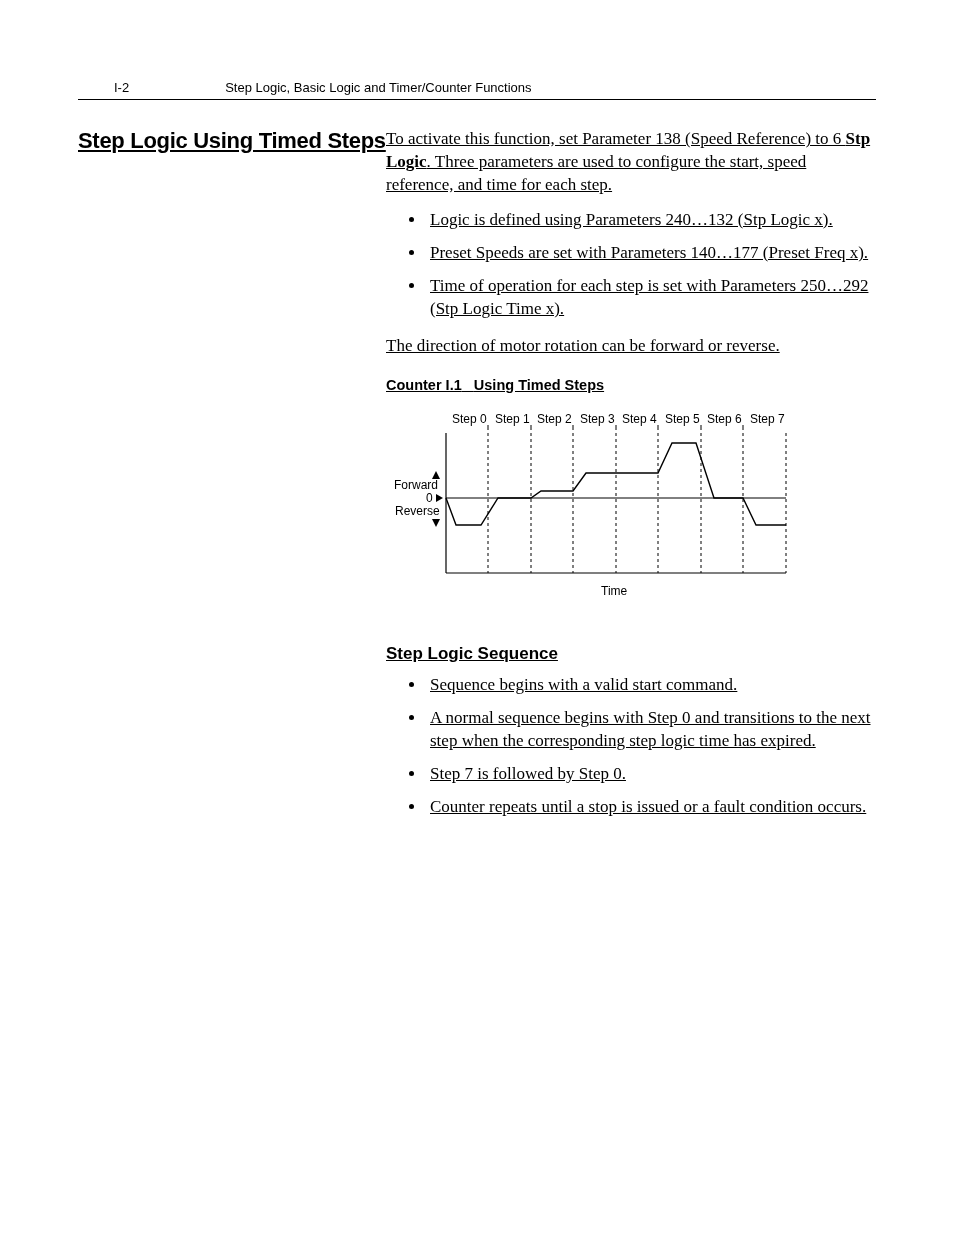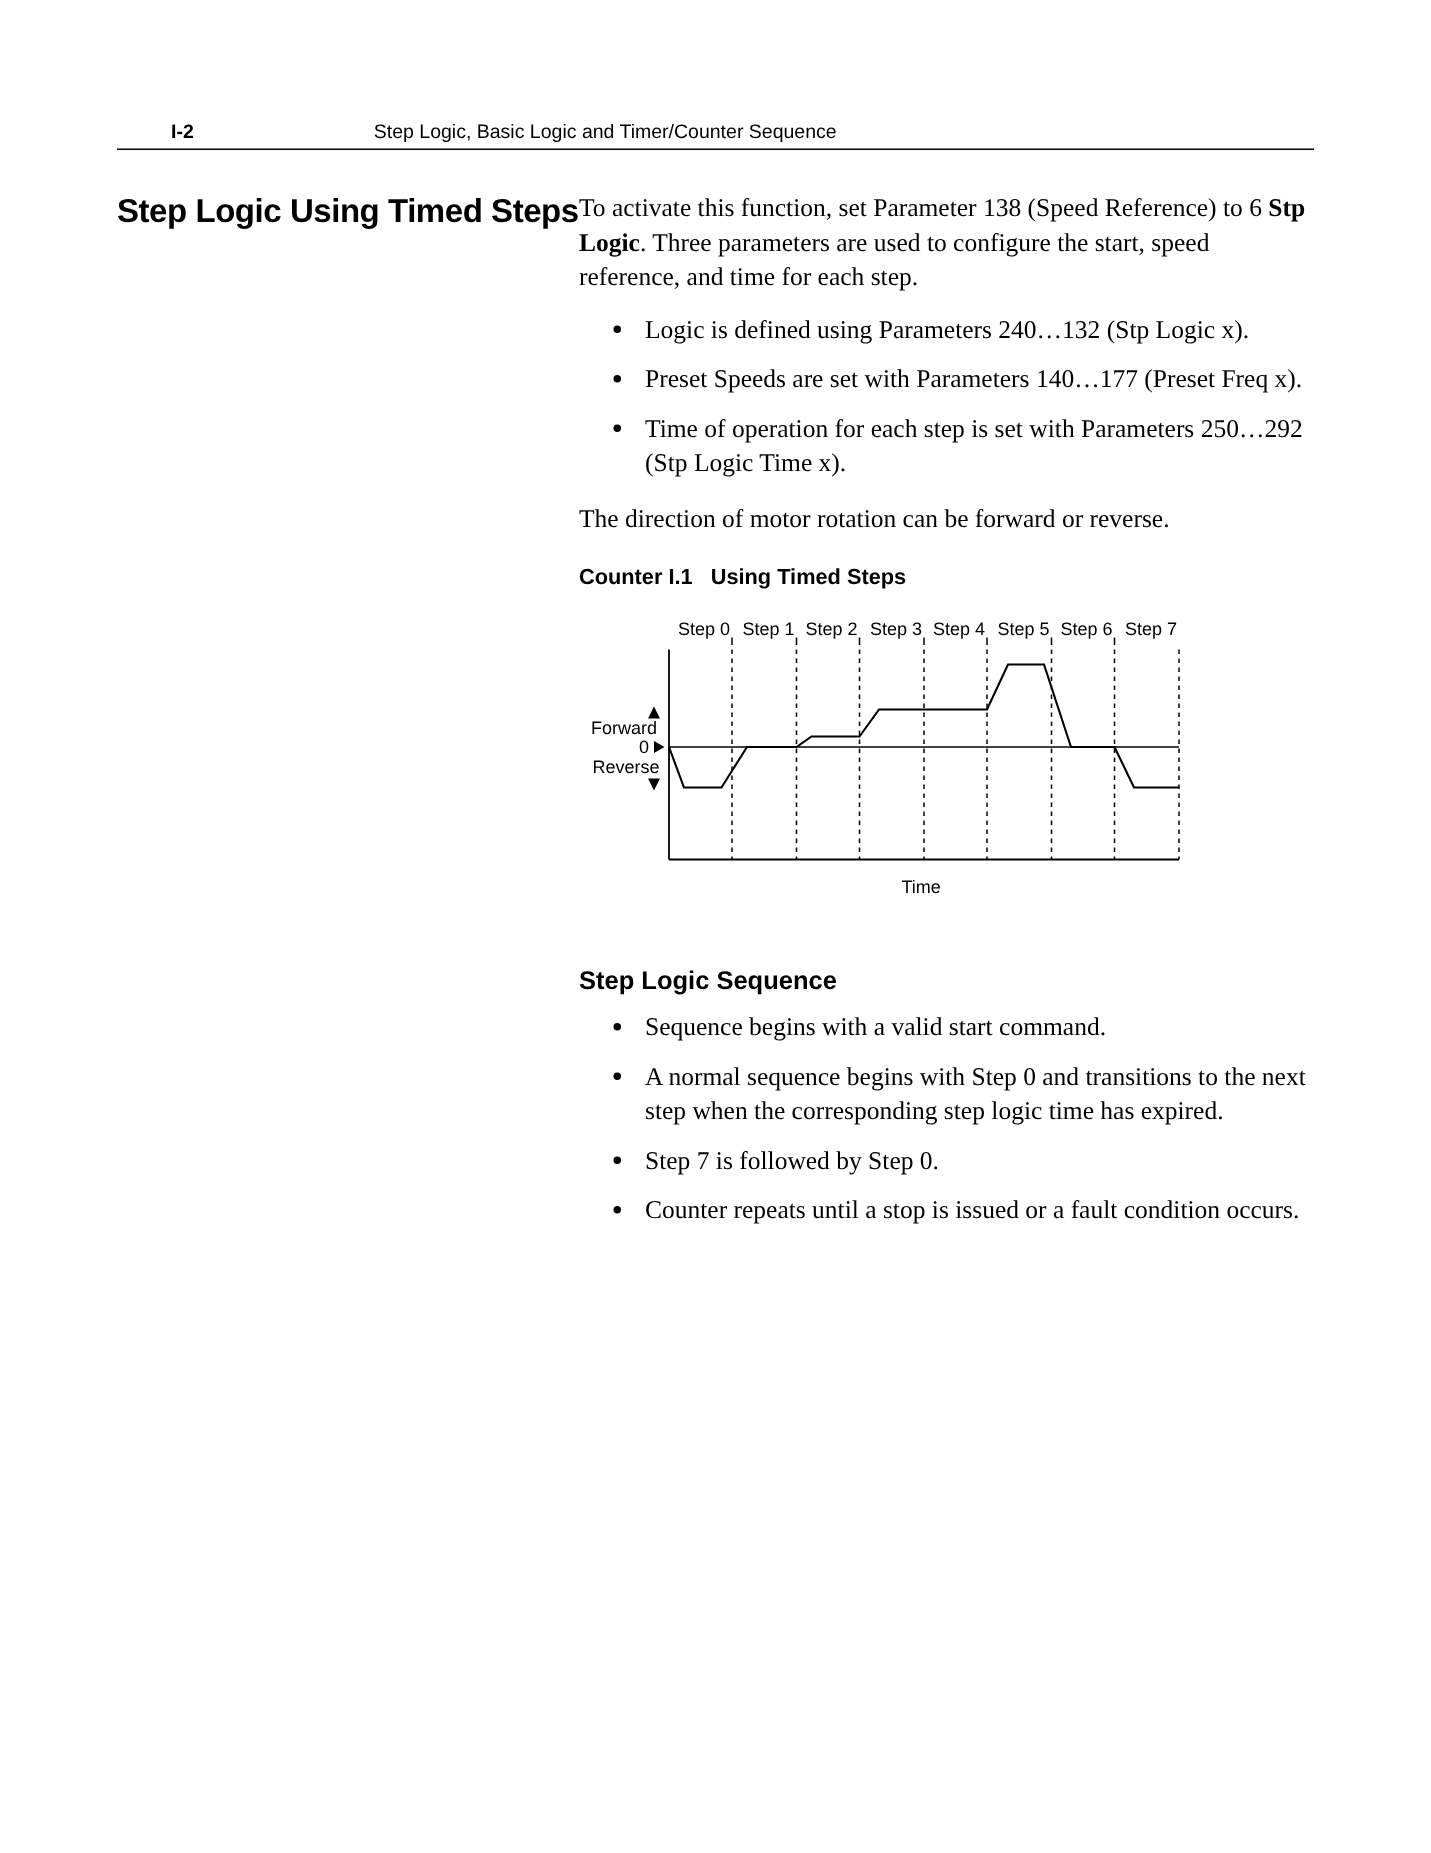--- a/index.html
+++ b/index.html
@@ -23,26 +23,27 @@
   .runhdr {
     display: flex;
     align-items: baseline;
     font-family: Helvetica, Arial, sans-serif;
     font-size: 13px;
     border-bottom: 1px solid #000;
     padding-bottom: 4px;
     margin-bottom: 28px;
   }
   .runhdr .pg {
-    font-weight: 700;
-    margin-right: 120px;
+    font-weight: 400;
+    margin-right: 96px;
     padding-left: 36px;
   }
   .cols {
     display: flex;
+    text-decoration: underline;
   }
   .side {
     width: 308px;
     flex: 0 0 308px;
   }
   .side h1 {
     font-family: Helvetica, Arial, sans-serif;
     font-size: 22px;
     font-weight: 700;
     margin: 0;
@@ -79,21 +80,21 @@
     margin: 26px 0 8px 0;
   }
 </style>
 </head>
 <body>
 
 <div class="page">
 
   <div class="runhdr">
     <span class="pg">I-2</span>
-    <span>Step Logic, Basic Logic and Timer/Counter Sequence</span>
+    <span>Step Logic, Basic Logic and Timer/Counter Functions</span>
   </div>
 
   <div class="cols">
     <div class="side">
       <h1>Step Logic Using Timed Steps</h1>
     </div>
 
     <div class="main">
       <p>
         <span>To activate this function, set Parameter 138 (Speed Reference) to 6 </span><span class="bold">Stp Logic</span><span>. Three parameters are used to configure the start, speed reference, and time for each step.</span>

